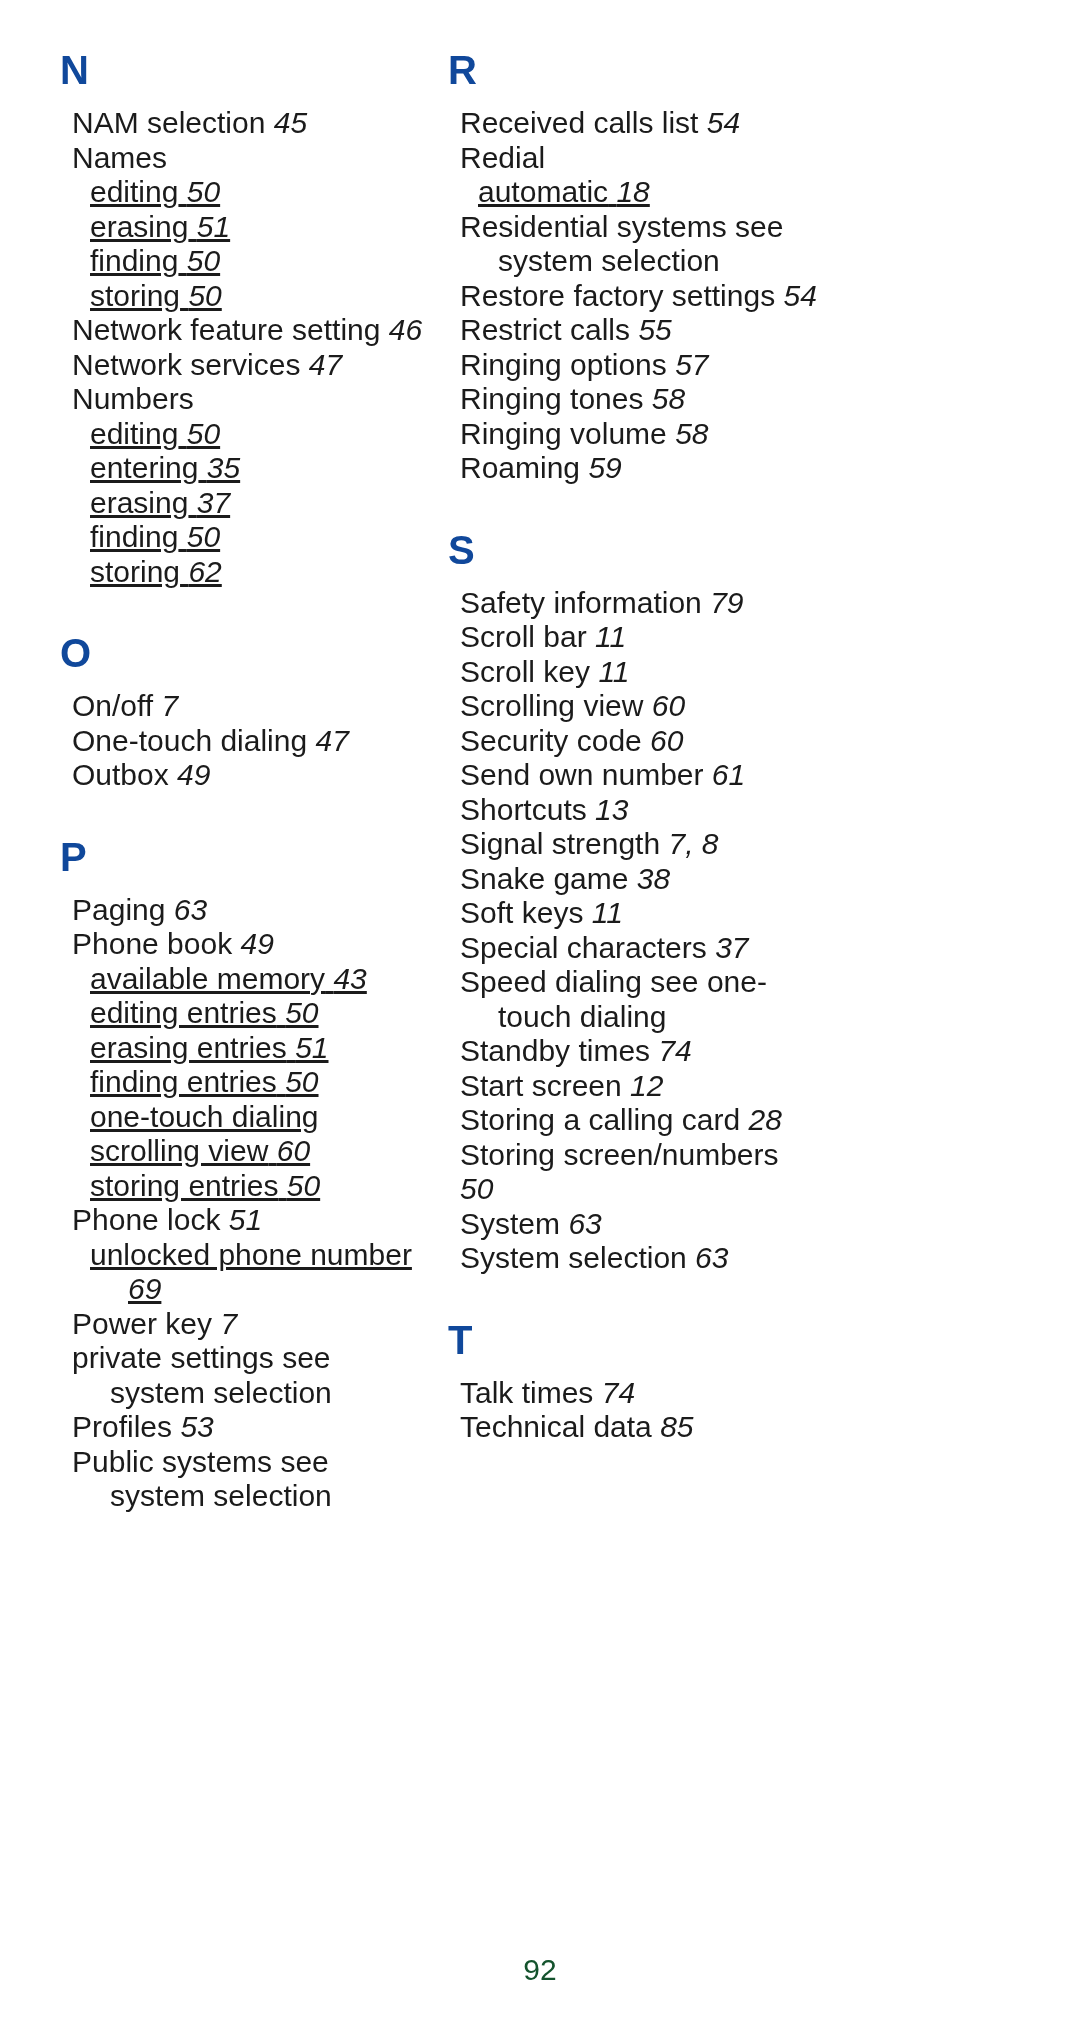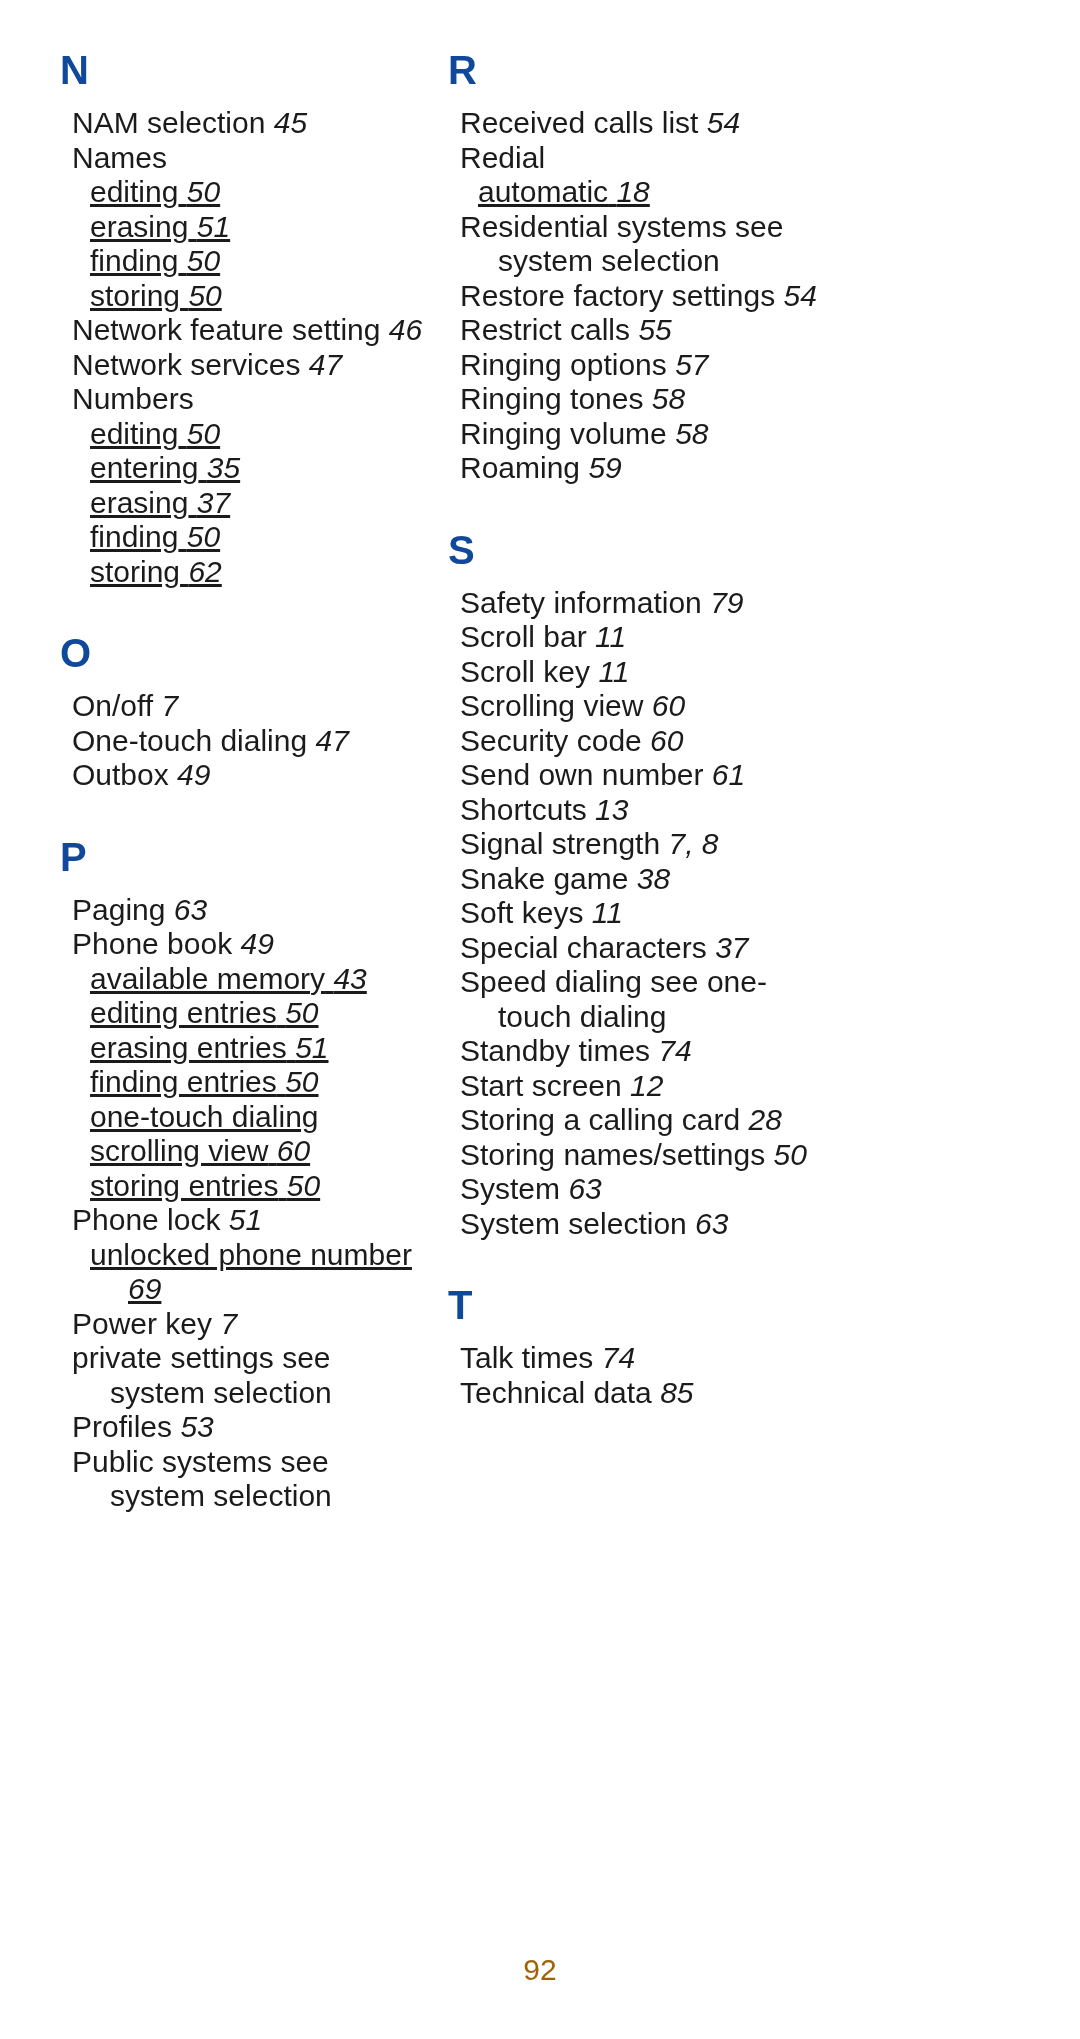--- a/index.html
+++ b/index.html
@@ -89,21 +89,21 @@
   }
 
   .folio {
     position: absolute;
     left: 0;
     right: 0;
     bottom: 52px;
     text-align: center;
     font-size: 30px;
     line-height: 34px;
-    color: #a16207;
+    color: #14532d;
   }
 </style>
 </head>
 <body>
 
 <div class="page">
   <div class="columns">
     <div class="column left" id="col-left">
         <div class="letter first">N</div>
         <div>
@@ -172,21 +172,21 @@
           <div class="entry level1"><span>Send own number</span> <span class="pg">61</span></div>
           <div class="entry level1"><span>Shortcuts</span> <span class="pg">13</span></div>
           <div class="entry level1"><span>Signal strength</span> <span class="pg">7, 8</span></div>
           <div class="entry level1"><span>Snake game</span> <span class="pg">38</span></div>
           <div class="entry level1"><span>Soft keys</span> <span class="pg">11</span></div>
           <div class="entry level1"><span>Special characters</span> <span class="pg">37</span></div>
           <div class="entry level1 hang"><span>Speed dialing</span> <span class="see">see</span> <span>one-touch dialing</span></div>
           <div class="entry level1"><span>Standby times</span> <span class="pg">74</span></div>
           <div class="entry level1"><span>Start screen</span> <span class="pg">12</span></div>
           <div class="entry level1"><span>Storing a calling card</span> <span class="pg">28</span></div>
-          <div class="entry level1"><span>Storing names/settings</span> <span class="pg">50</span></div>
+          <div class="entry level1"><span>Storing screen/numbers</span> <span class="pg">50</span></div>
           <div class="entry level1"><span>System</span> <span class="pg">63</span></div>
           <div class="entry level1"><span>System selection</span> <span class="pg">63</span></div>
         </div>
         <div class="letter spaced">T</div>
         <div>
           <div class="entry level1"><span>Talk times</span> <span class="pg">74</span></div>
           <div class="entry level1"><span>Technical data</span> <span class="pg">85</span></div>
         </div>
       </div>
   </div>

